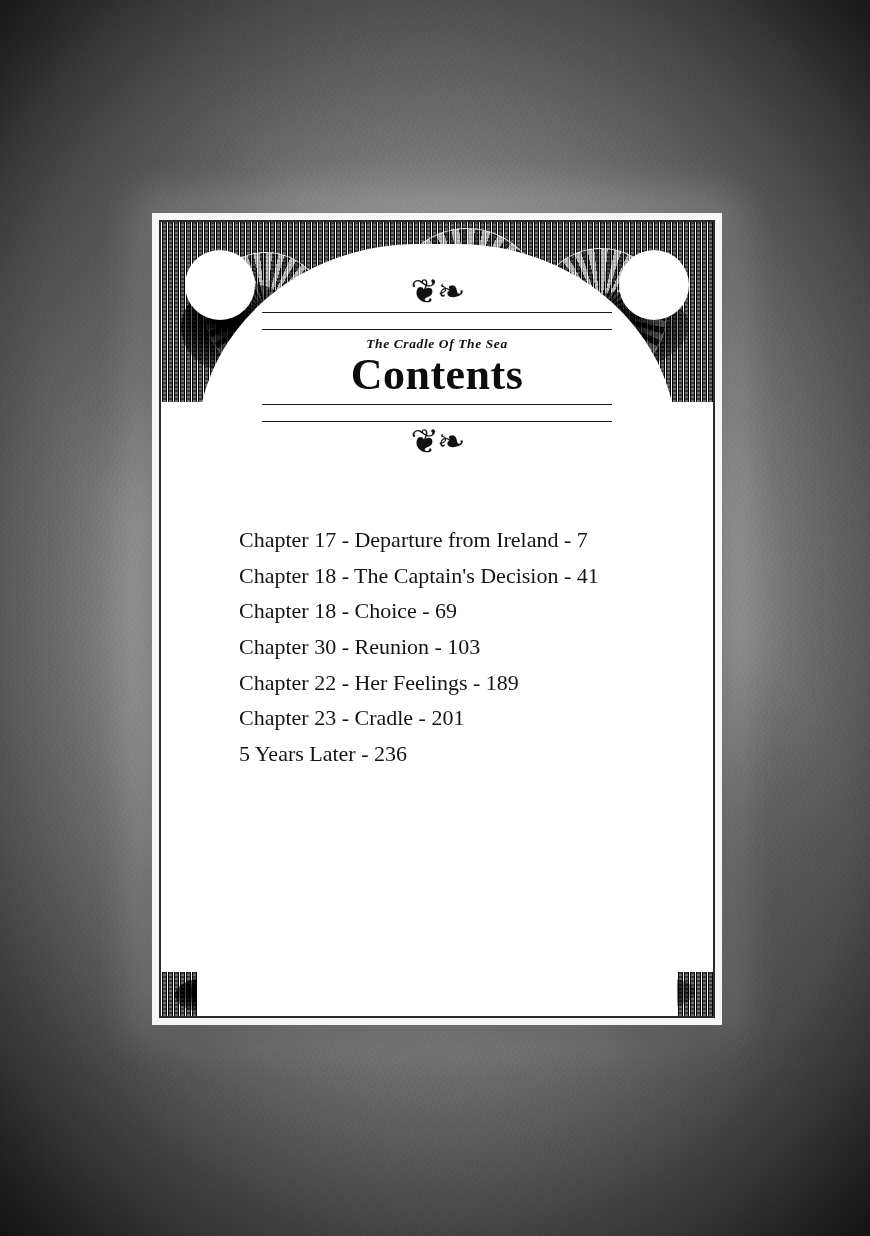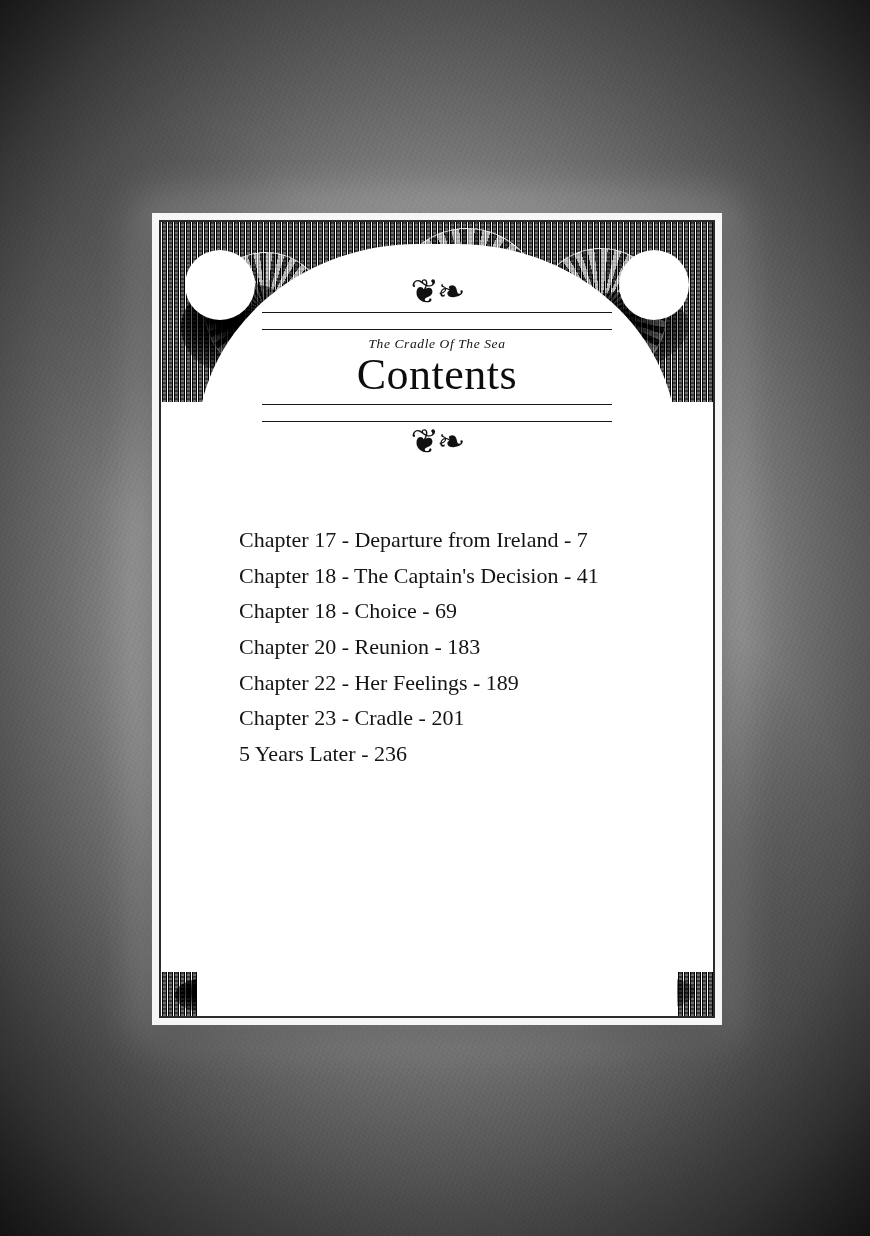--- a/index.html
+++ b/index.html
@@ -140,20 +140,21 @@
     font-family: "DejaVu Serif", serif;
   }
   .flourish.top { margin-bottom: 4px; }
   .flourish.bottom { margin-top: 2px; }
   .rules {
     width: 350px;
     margin: 16px auto;
     border-top: 1.6px solid #161616;
     border-bottom: 1.6px solid #161616;
     padding: 4px 0 2px 0;
+    font-weight: bold;
   }
   .rules-outer-top, .rules-outer-bottom {
     width: 350px;
     margin: 0 auto;
     height: 0;
     border-top: 1.2px solid #161616;
   }
   .rules-outer-top { margin-bottom: 3px; }
   .rules-outer-bottom { margin-top: 3px; }
   #series-title {
@@ -232,21 +233,21 @@
           <div id="contents-title">Contents</div>
         </div>
         <div class="rules-outer-bottom"></div>
         <div class="flourish bottom">❦❧</div>
       </div>
 
       <div id="toc">
         <div class="toc-entry">Chapter 17 - Departure from Ireland - 7</div>
         <div class="toc-entry">Chapter 18 - The Captain's Decision - 41</div>
         <div class="toc-entry">Chapter 18 - Choice - 69</div>
-        <div class="toc-entry">Chapter 20 - Reunion - 183</div>
+        <div class="toc-entry">Chapter 30 - Reunion - 103</div>
         <div class="toc-entry">Chapter 22 - Her Feelings - 189</div>
         <div class="toc-entry">Chapter 23 - Cradle - 201</div>
         <div class="toc-entry">5 Years Later - 236</div>
       </div>
 
     </div>
   </div>
 </div>
 
 </body></html>

